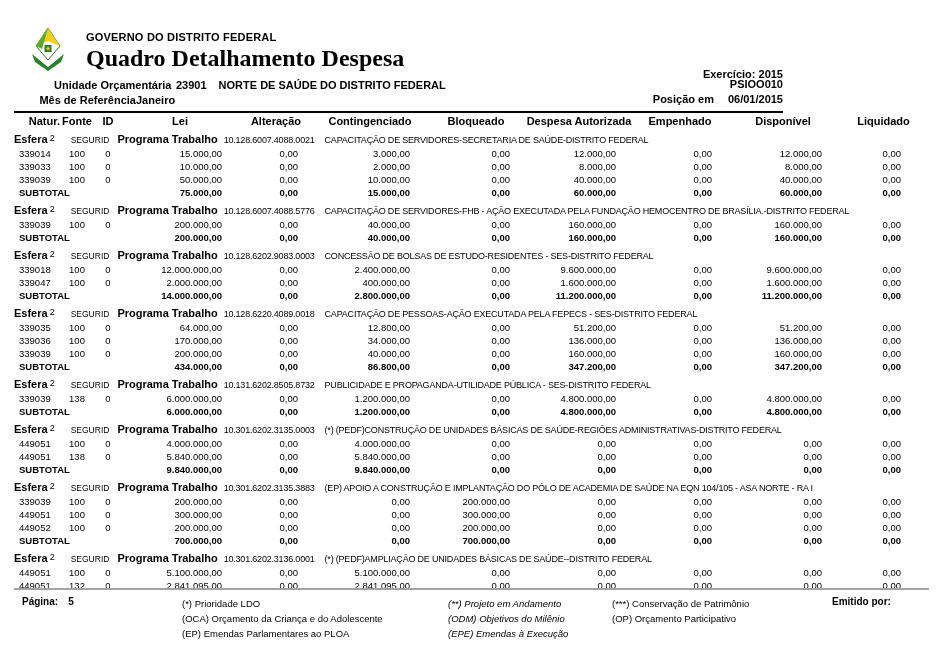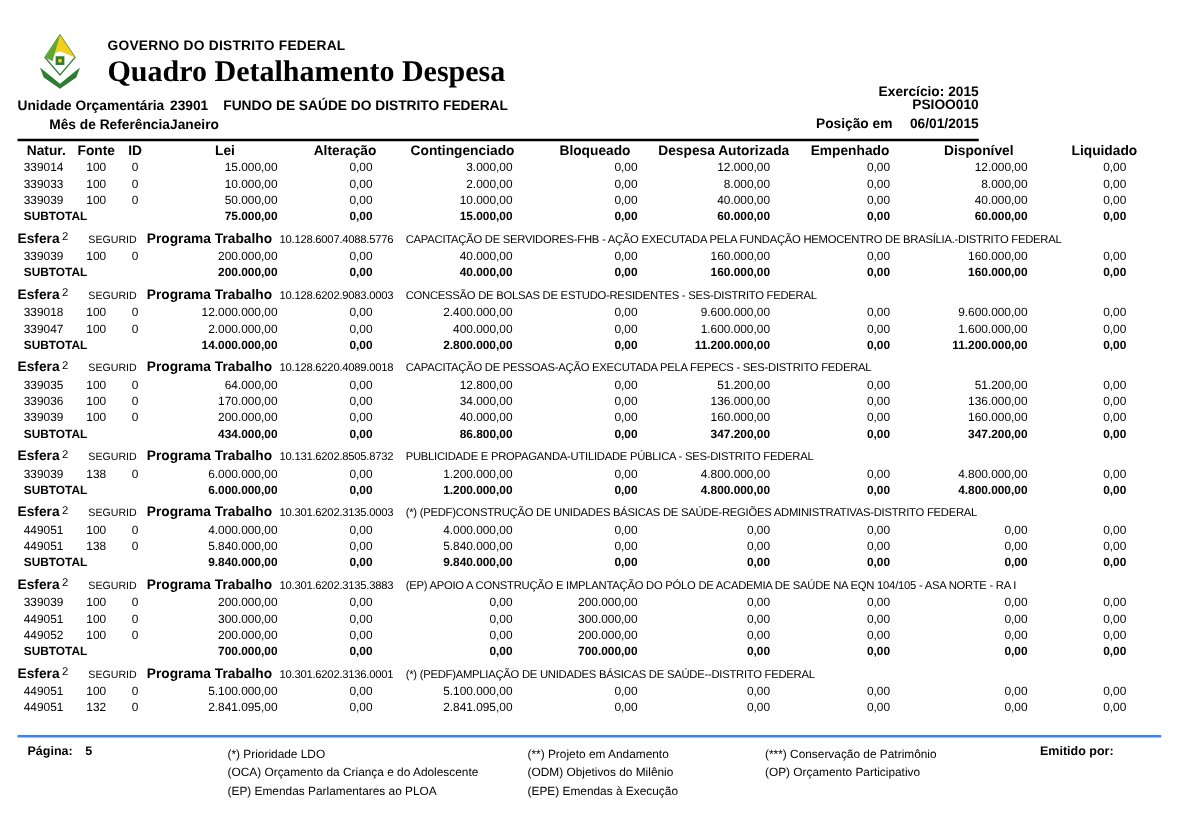--- a/index.html
+++ b/index.html
@@ -12,55 +12,55 @@
   .page { width:797px; height:666px; padding:0 14px; position:relative; }
 
   
   .hdr-top { display:flex; align-items:flex-start; padding-top:27px; }
   .logo { width:40px; height:47px; margin-left:14px; margin-right:18px; flex:0 0 auto; }
   .org { font-size:11px; font-weight:bold; letter-spacing:0.2px; padding-top:4px; }
   .title { font-family:"Liberation Serif", serif; font-size:24px; font-weight:bold; margin-top:2px; }
   .exercicio { position:absolute; top:68px; right:14px; font-size:11px; font-weight:bold; }
   .meta { margin-top:4px; font-size:11px; font-weight:bold; position:relative; }
   .meta-row { display:flex; line-height:15px; }
-  .meta-label-1 { width:122px; }
+  .meta-label-1 { width:122px;margin-left:40px; }
   .meta-label-2 { width:122px;text-align:right; }
   .meta-code { margin-right:12px; }
   .meta-right-1 { position:absolute; top:0; right:0;padding-left:20px; }
   .meta-right-2 { position:absolute; top:15px; right:0; }
   .pos-label { margin-right:14px; }
 
   
   .tbl-wrap { margin-top:3px; border-top:2px solid #000; }
   table { border-collapse:collapse; table-layout:fixed; width:915px; }
   th { font-size:11px; font-weight:bold; text-align:center; padding:2px 0 1px 0; white-space:nowrap; }
-  th.c1 { text-align:center; }
+  th.c1 { text-align:right; }
   td { font-size:9.5px; white-space:nowrap; overflow:hidden; }
   tr.data-row td, tr.subtotal-row td { height:13px; line-height:13px; }
   td.num { text-align:right; padding-right:16px; }
   td.num-last { text-align:right; padding-right:28px; }
   td.c-natur { padding-left:5px; }
   td.c-cent { text-align:center;margin-top:12px; }
   tr.subtotal-row td { font-weight:bold; }
   td.esf { padding-top:5px; padding-bottom:2px; height:12px; }
   .esf-label { font-size:11px; font-weight:bold; }
   .esf-num { font-size:9px; position:relative; top:-2px; margin-left:2px; }
   .esf-segurid { font-size:8.5px; margin-left:16px; }
   .esf-prog { font-size:11px; font-weight:bold; margin-left:8px; }
   .esf-code { font-size:9px; margin-left:6px; letter-spacing:-0.2px; }
   .esf-desc { font-size:9px; margin-left:10px; letter-spacing:-0.2px; }
 
   
-  .footer { position:absolute; top:588px; left:14px; width:915px; border-top:2px solid #3b82f6; }
+  .footer { position:absolute; top:588px; left:14px; width:915px; border-top:2px solid #a3a3a3; }
   .footer-inner { position:relative; height:60px; font-size:9.5px; }
   .pagina { position:absolute; left:8px; top:6px; font-weight:bold; font-size:10px; }
   .pagina-num { margin-left:10px; }
   .legend { position:absolute; top:6px; line-height:15px; }
   .legend-1 { left:168px; }
-  .legend-2 { left:408px; }
+  .legend-2 { left:434px;font-style:italic; }
   .legend-3 { left:598px; }
   .emitido { position:absolute; left:818px; top:6px; font-weight:bold; font-size:10px; }
 </style>
 </head>
 <body>
 
 <div class="page">
 
   <div class="hdr-top">
     <svg class="logo" viewBox="0 0 40 47">
@@ -77,21 +77,21 @@
       <div class="title">Quadro Detalhamento Despesa</div>
     </div>
   </div>
 
   <div class="exercicio">Exercício: 2015</div>
 
   <div class="meta">
     <div class="meta-row">
       <span class="meta-label-1">Unidade Orçamentária</span>
       <span class="meta-code">23901</span>
-      <span>FUNDO DE SAÚDE DO DISTRITO FEDERAL</span>
+      <span>NORTE DE SAÚDE DO DISTRITO FEDERAL</span>
     </div>
     <div class="meta-row">
       <span class="meta-label-2">Mês de Referência</span>
       <span>Janeiro</span>
     </div>
     <span class="meta-right-1">PSIOO010</span>
     <span class="meta-right-2">
       <span class="pos-label">Posição em</span><span>06/01/2015</span>
     </span>
   </div>
@@ -120,20 +120,23 @@
             <th>Alteração</th>
             <th>Contingenciado</th>
             <th>Bloqueado</th>
             <th>Despesa Autorizada</th>
             <th>Empenhado</th>
             <th>Disponível</th>
             <th>Liquidado</th>
           </tr>
         </thead>
       <tbody id="tbody">
+          <tr class="esf-row">
+            <td class="esf" colspan="11"><span class="esf-label">Esfera</span><span class="esf-num">2</span><span class="esf-segurid">SEGURID</span><span class="esf-prog">Programa Trabalho</span><span class="esf-code">10.128.6007.4088.0021</span><span class="esf-desc">CAPACITAÇÃO DE SERVIDORES-SECRETARIA DE SAÚDE-DISTRITO FEDERAL</span></td>
+          </tr>
           <tr class="data-row">
             <td class="c-natur">339014</td>
             <td class="c-cent">100</td>
             <td class="c-cent">0</td>
             <td class="num">15.000,00</td>
             <td class="num">0,00</td>
             <td class="num">3.000,00</td>
             <td class="num">0,00</td>
             <td class="num">12.000,00</td>
             <td class="num">0,00</td>

